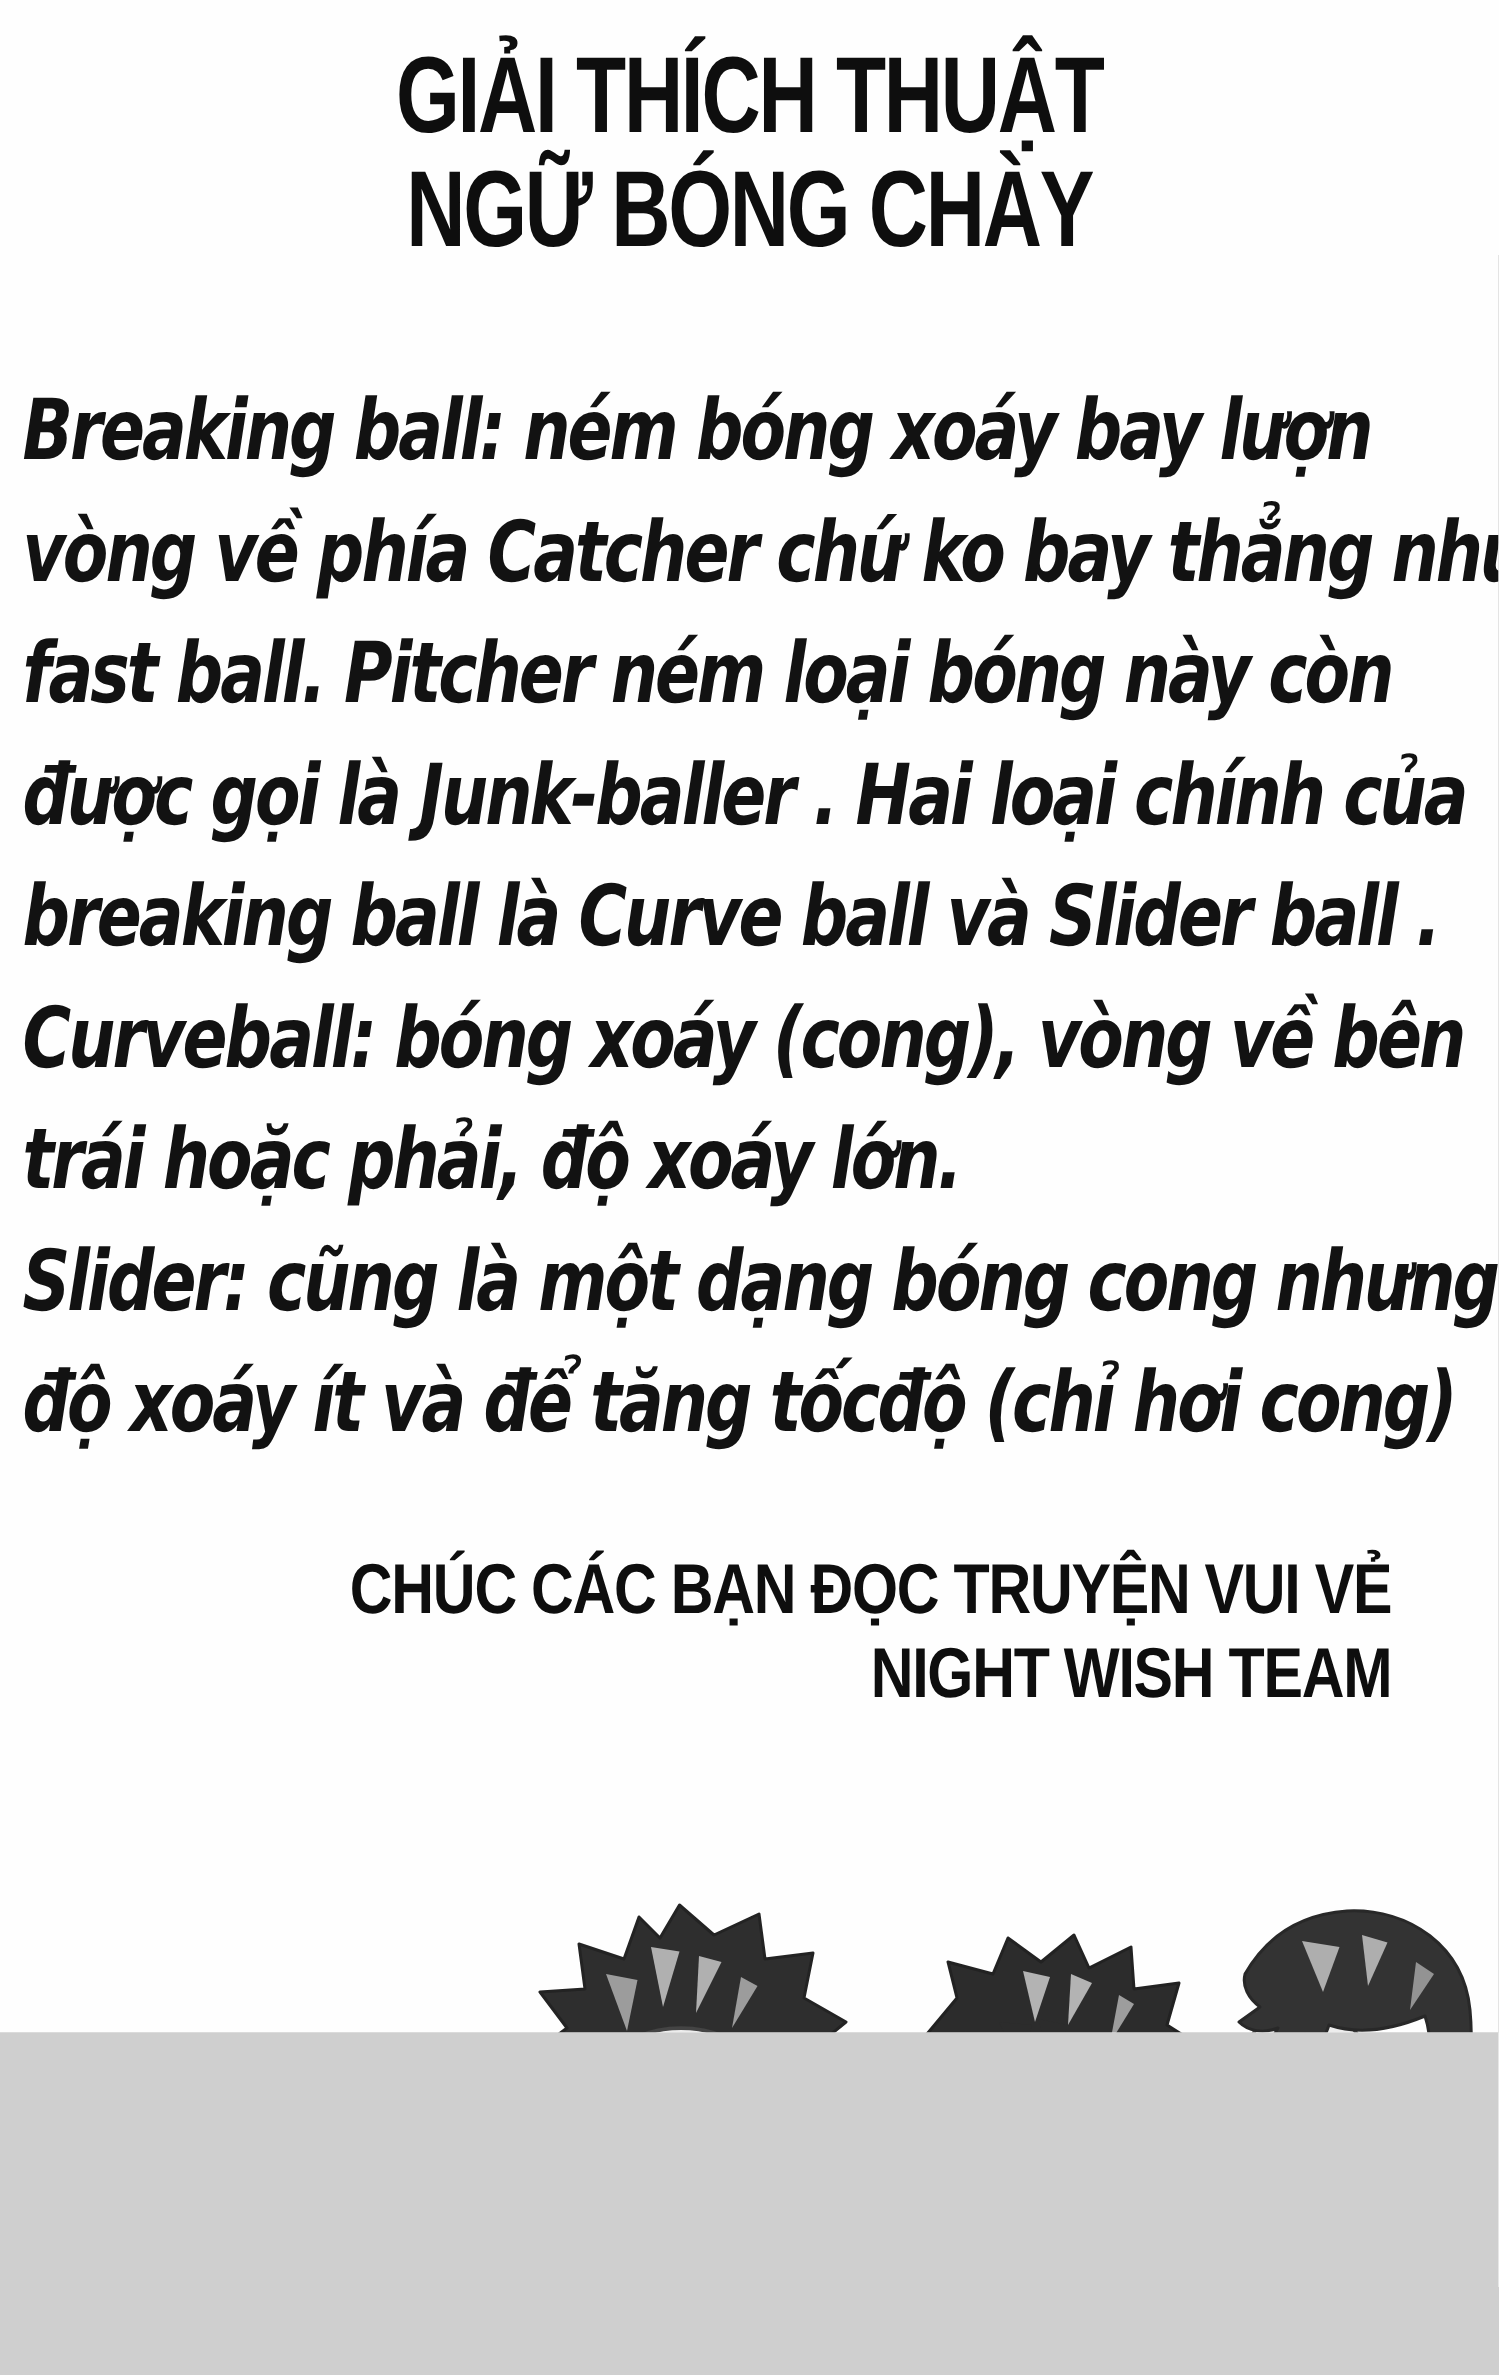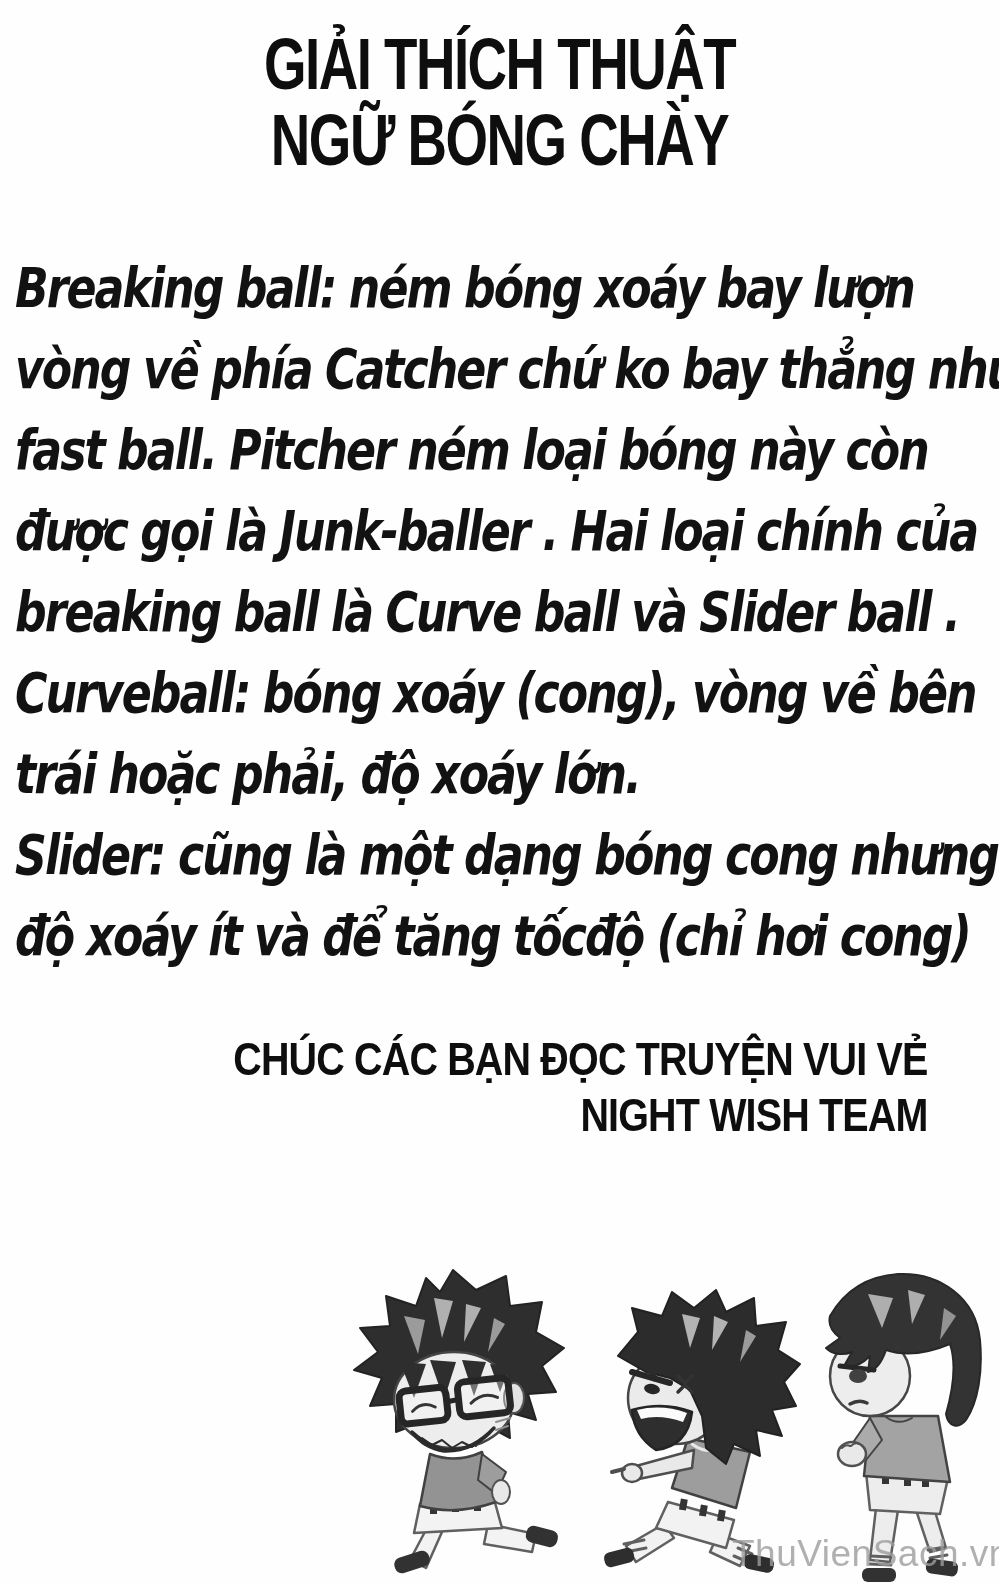--- a/index.html
+++ b/index.html
@@ -1,19 +1,19 @@
 <!DOCTYPE html>
 <html><head>
 <meta charset="utf-8">
 <style>
   html, body { margin: 0; padding: 0; background: #cfcfcf; }
   .page {
     position: relative;
     width: 999px;
-    height: 1583px;
+    height: 1355px;
     margin: 0 auto;
     background: #fefefe;
     overflow: hidden;
     font-family: "Liberation Sans", sans-serif;
     color: #141414;
   }
 
   
   .title {
     position: absolute;

